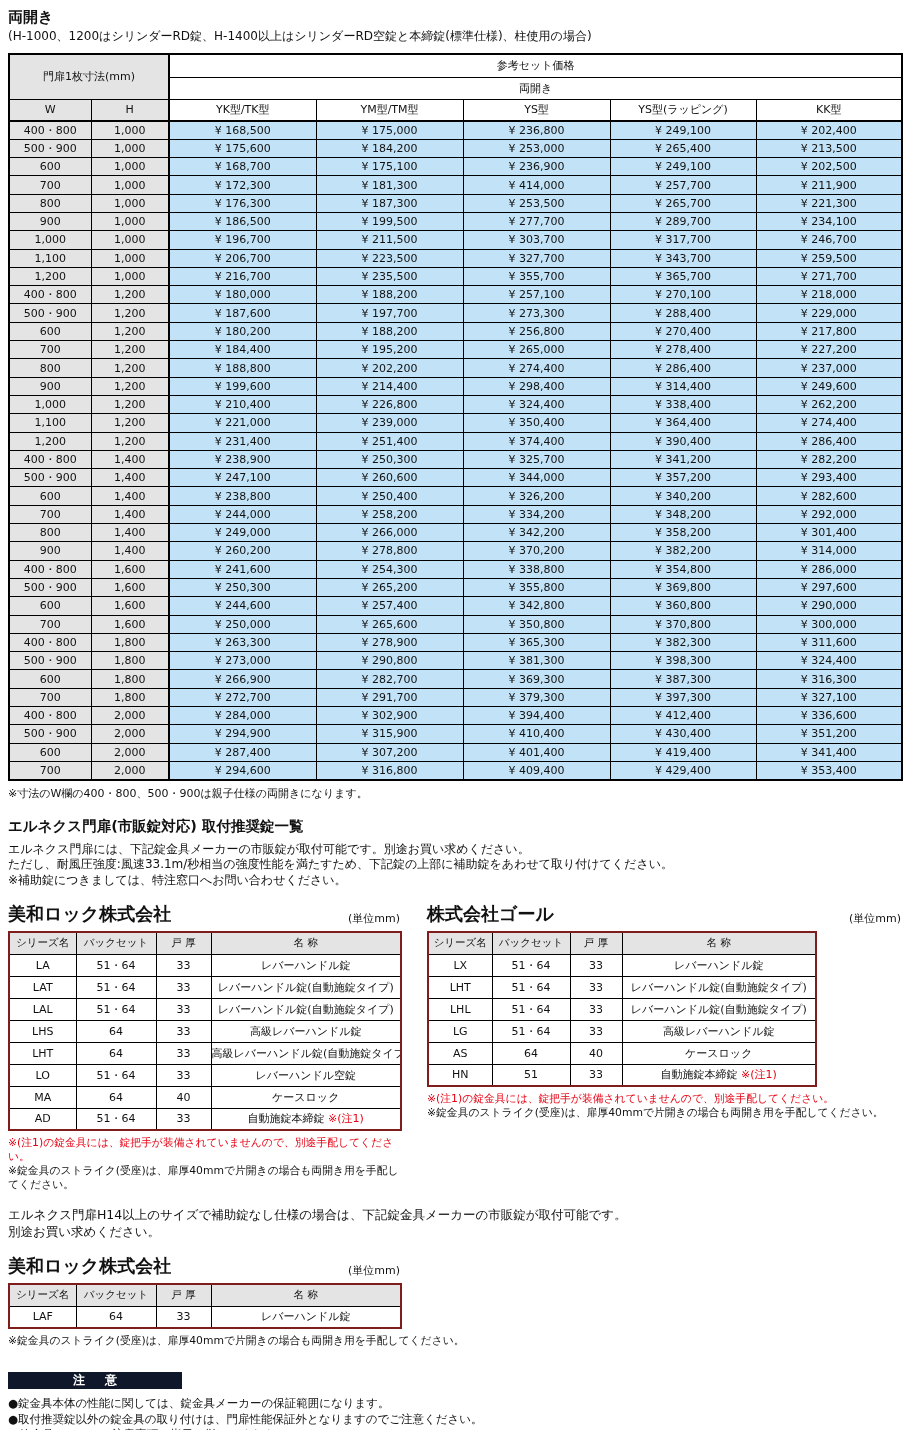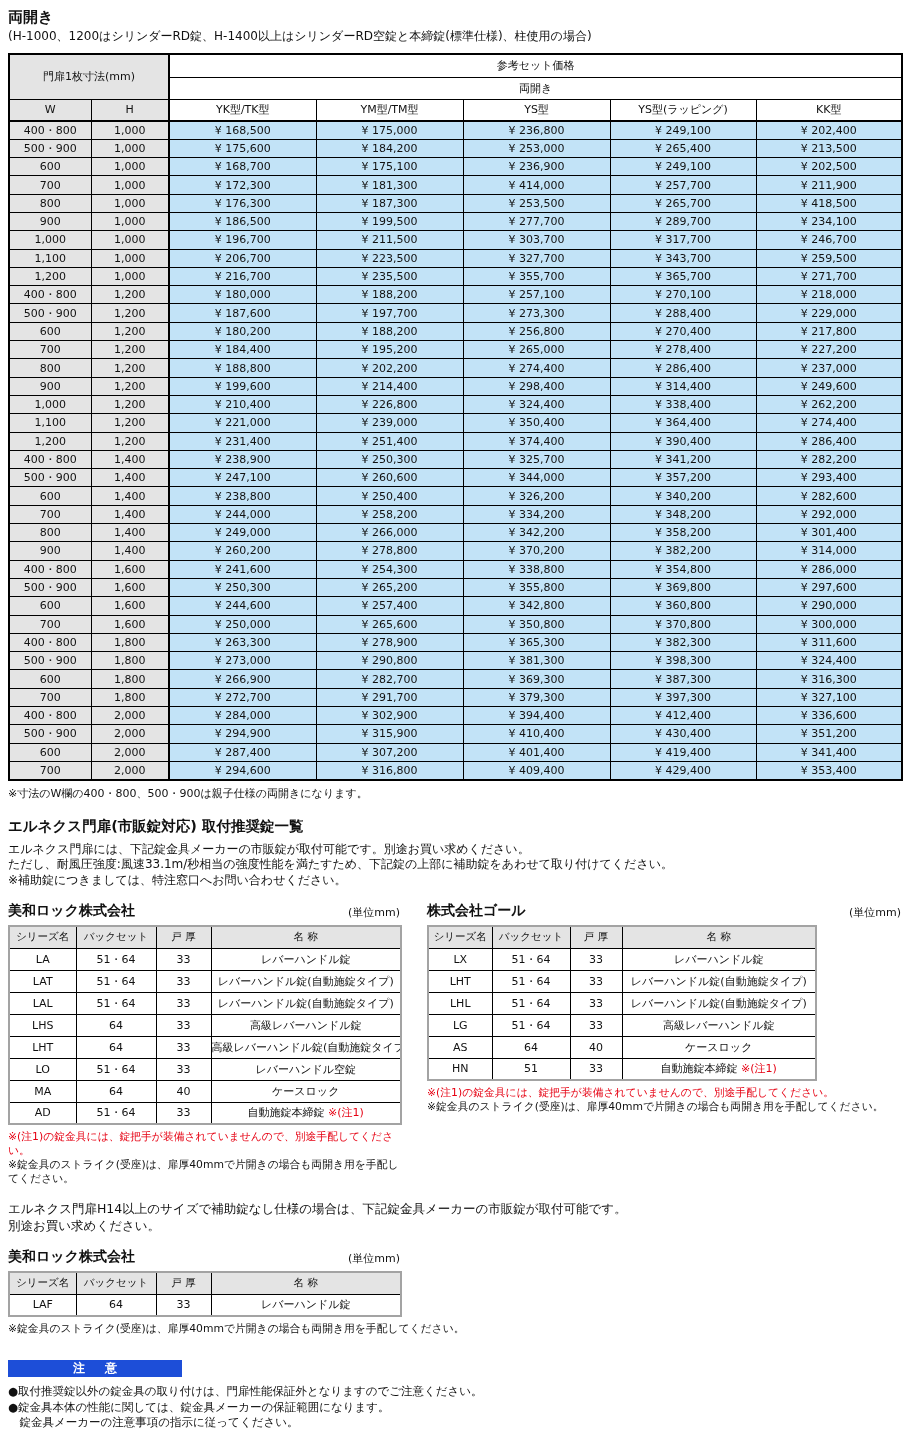--- a/index.html
+++ b/index.html
@@ -37,46 +37,46 @@
   .table-notes { margin-top:6px; font-size:11px; line-height:14px; }
 
   .section-heading { font-size:14.5px; font-weight:bold; margin:16px 0 6px 0; }
   .section-body { font-size:12px; line-height:15.5px; }
 
   .two-col { display:flex; margin-top:14px; }
   .col-left { width:392px; margin-right:27px; flex:none; }
   .col-right { width:474px; flex:none; }
 
   .tbl-title-row { display:flex; justify-content:space-between; align-items:flex-end; margin-bottom:5px; }
-  .tbl-title { font-size:14px; font-weight:bold; }
+  .tbl-title { font-size:18px; font-weight:bold; }
   .tbl-unit { font-size:11px; }
 
   table.lock-table {
-    border-collapse:collapse; table-layout:fixed; border:2px solid #a3a3a3;padding-left:21px;
+    border-collapse:collapse; table-layout:fixed; border:2px solid #7f1d1d;padding-left:21px;
   }
   table.lock-table th, table.lock-table td {
     border:1px solid #000; text-align:center; padding:0;
     font-size:11px; font-weight:normal; white-space:nowrap; overflow:hidden;
   }
   table.lock-table thead tr { height:22px; }
   table.lock-table thead th { background:#e4e4e4; font-size:10.5px; }
   table.lock-table tbody tr { height:22px; }
   table.lock-table { width:392px; }
   table.lock-table.narrow { width:388px; }
 
   .red { color:#e60012; }
   .small-notes { margin-top:5px; font-size:10.8px; line-height:14px; }
 
   .mid-paragraph { margin-top:14px; font-size:12.5px; line-height:17px; }
 
   .laf-block { margin-top:14px; width:392px; }
 
   .caution { margin-top:24px; }
   .caution-banner {
-    width:174px; height:17px; background:#1d4ed8; color:#fff;
+    width:174px; height:17px; background:#0f172a; color:#fff;
     font-size:12px; font-weight:bold; display:flex;
     align-items:center; justify-content:center; letter-spacing:8px;
     padding-left:8px;
   }
   .caution-bullets { margin-top:7px; font-size:11.5px; line-height:15.5px; }
 </style>
 </head>
 <body>
 
 <div class="page">
@@ -149,21 +149,21 @@
           <td class="cell-price">¥ 257,700</td>
           <td class="cell-price">¥ 211,900</td>
         </tr>
         <tr>
           <td class="cell-dim">800</td>
           <td class="cell-dim">1,000</td>
           <td class="cell-price first-price">¥ 176,300</td>
           <td class="cell-price">¥ 187,300</td>
           <td class="cell-price">¥ 253,500</td>
           <td class="cell-price">¥ 265,700</td>
-          <td class="cell-price">¥ 418,500</td>
+          <td class="cell-price">¥ 221,300</td>
         </tr>
         <tr>
           <td class="cell-dim">900</td>
           <td class="cell-dim">1,000</td>
           <td class="cell-price first-price">¥ 186,500</td>
           <td class="cell-price">¥ 199,500</td>
           <td class="cell-price">¥ 277,700</td>
           <td class="cell-price">¥ 289,700</td>
           <td class="cell-price">¥ 234,100</td>
         </tr>
@@ -628,20 +628,20 @@
             <td>レバーハンドル錠</td>
           </tr>
         </tbody>
     </table>
   </div>
   <div class="small-notes" style="width:600px">※錠金具のストライク(受座)は、扉厚40mmで片開きの場合も両開き用を手配してください。</div>
 
   <div class="caution">
     <div class="caution-banner">注 意</div>
     <div class="caution-bullets">
+      <div>●錠金具本体の性能に関しては、錠金具メーカーの保証範囲になります。</div>
       <div>●取付推奨錠以外の錠金具の取り付けは、門扉性能保証外となりますのでご注意ください。</div>
-      <div>●錠金具本体の性能に関しては、錠金具メーカーの保証範囲になります。</div>
       <div>　錠金具メーカーの注意事項の指示に従ってください。</div>
 
     </div>
   </div>
 
 </div>
 
 </body></html>

